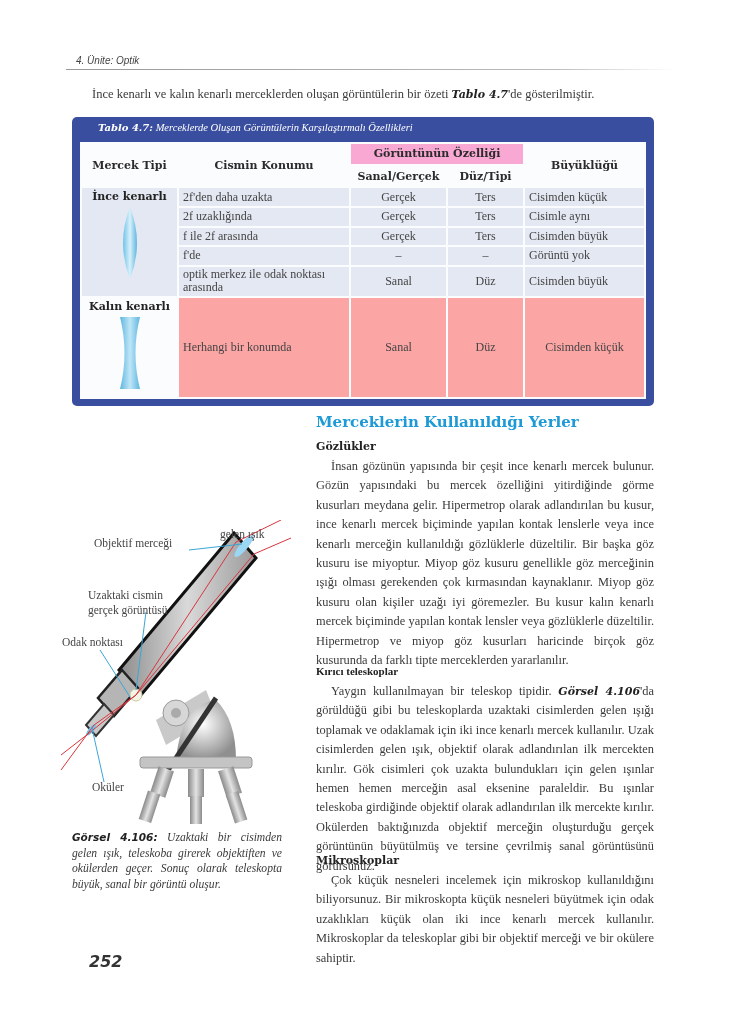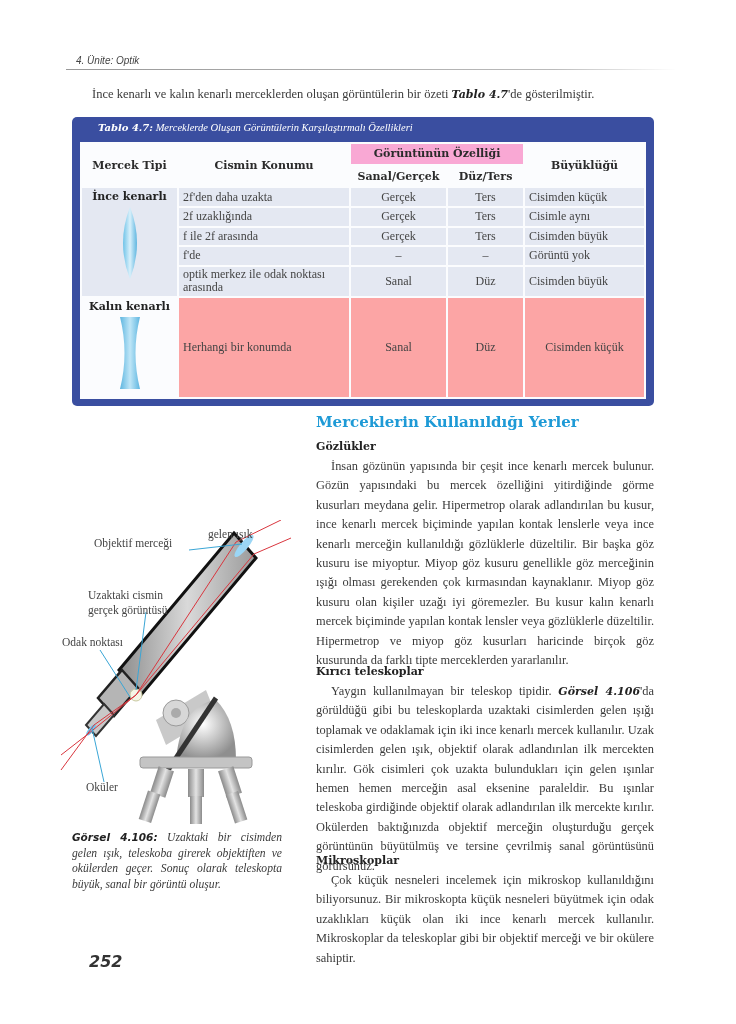--- a/index.html
+++ b/index.html
@@ -98,21 +98,21 @@
         </colgroup>
       <tbody>
           <tr>
         <th rowspan="2" class="hdr-white">Mercek Tipi</th>
         <th rowspan="2" class="hdr-white">Cismin Konumu</th>
         <th colspan="2" class="hdr-group">Görüntünün Özelliği</th>
         <th rowspan="2" class="hdr-white">Büyüklüğü</th>
       </tr>
       <tr style="height:20px">
         <th class="hdr-white">Sanal/Gerçek</th>
-        <th class="hdr-white">Düz/Ters</th>
+        <th class="hdr-white">Düz/Tipi</th>
       </tr>
       <tr>
         <td rowspan="5" class="lens-type">
           <span class="lens-name">İnce kenarlı</span>
           <svg class="lens-shape" width="22" height="72" viewBox="0 0 22 72">
             <defs>
                   <linearGradient id="lg1" x1="0" x2="1">
                     <stop offset="0" stop-color="#6fc3e8"></stop>
                     <stop offset="0.5" stop-color="#d8f0fb"></stop>
                     <stop offset="1" stop-color="#5fb6e0"></stop>
@@ -172,21 +172,21 @@
     </tbody>
       </table>
   </div>
 </div>
 
 <div class="section-title">Merceklerin Kullanıldığı Yerler</div>
 
 <div class="subhead" style="left:316px; top:440px;">Gözlükler</div>
 <p class="para" style="top:457px;">İnsan gözünün yapısında bir çeşit ince kenarlı mercek bulunur. Gözün yapısındaki bu mercek özelliğini yitirdiğinde görme kusurları meydana gelir. Hipermetrop olarak adlandırılan bu kusur, ince kenarlı mercek biçiminde yapılan kontak lenslerle veya ince kenarlı merceğin kullanıldığı gözlüklerle düzeltilir. Bir başka göz kusuru ise miyoptur. Miyop göz kusuru genellikle göz merceğinin ışığı olması gerekenden çok kırmasından kaynaklanır. Miyop göz kusuru olan kişiler uzağı iyi göremezler. Bu kusur kalın kenarlı mercek biçiminde yapılan kontak lensler veya gözlüklerle düzeltilir. Hipermetrop ve miyop göz kusurları haricinde birçok göz kusurunda da farklı tipte merceklerden yararlanılır.</p>
 
-<div class="subhead" style="left:316px; top:665px;">Kırıcı teleskoplar</div>
+<div class="subhead" style="left:316px; top:665px;font-family:Liberation Serif, serif;">Kırıcı teleskoplar</div>
 <p class="para" style="top:682px;"><span>Yaygın kullanılmayan bir teleskop tipidir. </span><b>Görsel 4.106</b><span>'da görüldüğü gibi bu teleskoplarda uzaktaki cisimlerden gelen ışığı toplamak ve odaklamak için iki ince kenarlı mercek kullanılır. Uzak cisimlerden gelen ışık, objektif olarak adlandırılan ilk mercekten kırılır. Gök cisimleri çok uzakta bulundukları için gelen ışınlar hemen hemen merceğin asal eksenine paraleldir. Bu ışınlar teleskoba girdiğinde objektif olarak adlandırılan ilk mercekte kırılır. Okülerden baktığınızda objektif merceğin oluşturduğu gerçek görüntünün büyütülmüş ve tersine çevrilmiş sanal görüntüsünü görürsünüz.</span></p>
 
 <div class="subhead" style="left:316px; top:854px;">Mikroskoplar</div>
 <p class="para" style="top:871px;">Çok küçük nesneleri incelemek için mikroskop kullanıldığını biliyorsunuz. Bir mikroskopta küçük nesneleri büyütmek için odak uzaklıkları küçük olan iki ince kenarlı mercek kullanılır. Mikroskoplar da teleskoplar gibi bir objektif merceği ve bir okülere sahiptir.</p>
 
 <div class="fig">
   <svg width="245" height="305" viewBox="0 0 245 305" style="position:absolute;left:0;top:0;">
     <defs>
       <linearGradient id="tube" x1="0" y1="0" x2="1" y2="0">
         <stop offset="0" stop-color="#8d8d8d"></stop>
@@ -242,22 +242,22 @@
       <line x1="32" y1="214" x2="5" y2="235"></line>
     </g>
 
     <g stroke="#3aa6d6" stroke-width="1">
       <line x1="133" y1="30" x2="186" y2="24"></line>
       <line x1="90" y1="92" x2="80" y2="170"></line>
       <line x1="44" y1="130" x2="74" y2="177"></line>
       <line x1="36" y1="208" x2="48" y2="262"></line>
     </g>
   </svg>
-  <div class="fig-label" style="left:152px; top:8px;text-align:right;">gelen ışık</div>
+  <div class="fig-label" style="left:164px; top:8px;text-align:right;">gelen ışık</div>
   <div class="fig-label" style="left:38px; top:17px;">Objektif merceği</div>
   <div class="fig-label" style="left:32px; top:68px; line-height:15px;"><span>Uzaktaki cismin</span><br><span>gerçek görüntüsü</span></div>
   <div class="fig-label" style="left:6px; top:116px;">Odak noktası</div>
-  <div class="fig-label" style="left:30px; top:261px;">Oküler</div>
+  <div class="fig-label" style="left:36px; top:261px;">Oküler</div>
 </div>
 
 <div class="caption"><b>Görsel 4.106:</b><span> Uzaktaki bir cisimden gelen ışık, teleskoba girerek objektiften ve okülerden geçer. Sonuç olarak teleskopta büyük, sanal bir görüntü oluşur.</span></div>
 
 <div class="page-number">252</div>
 
 </body></html>

